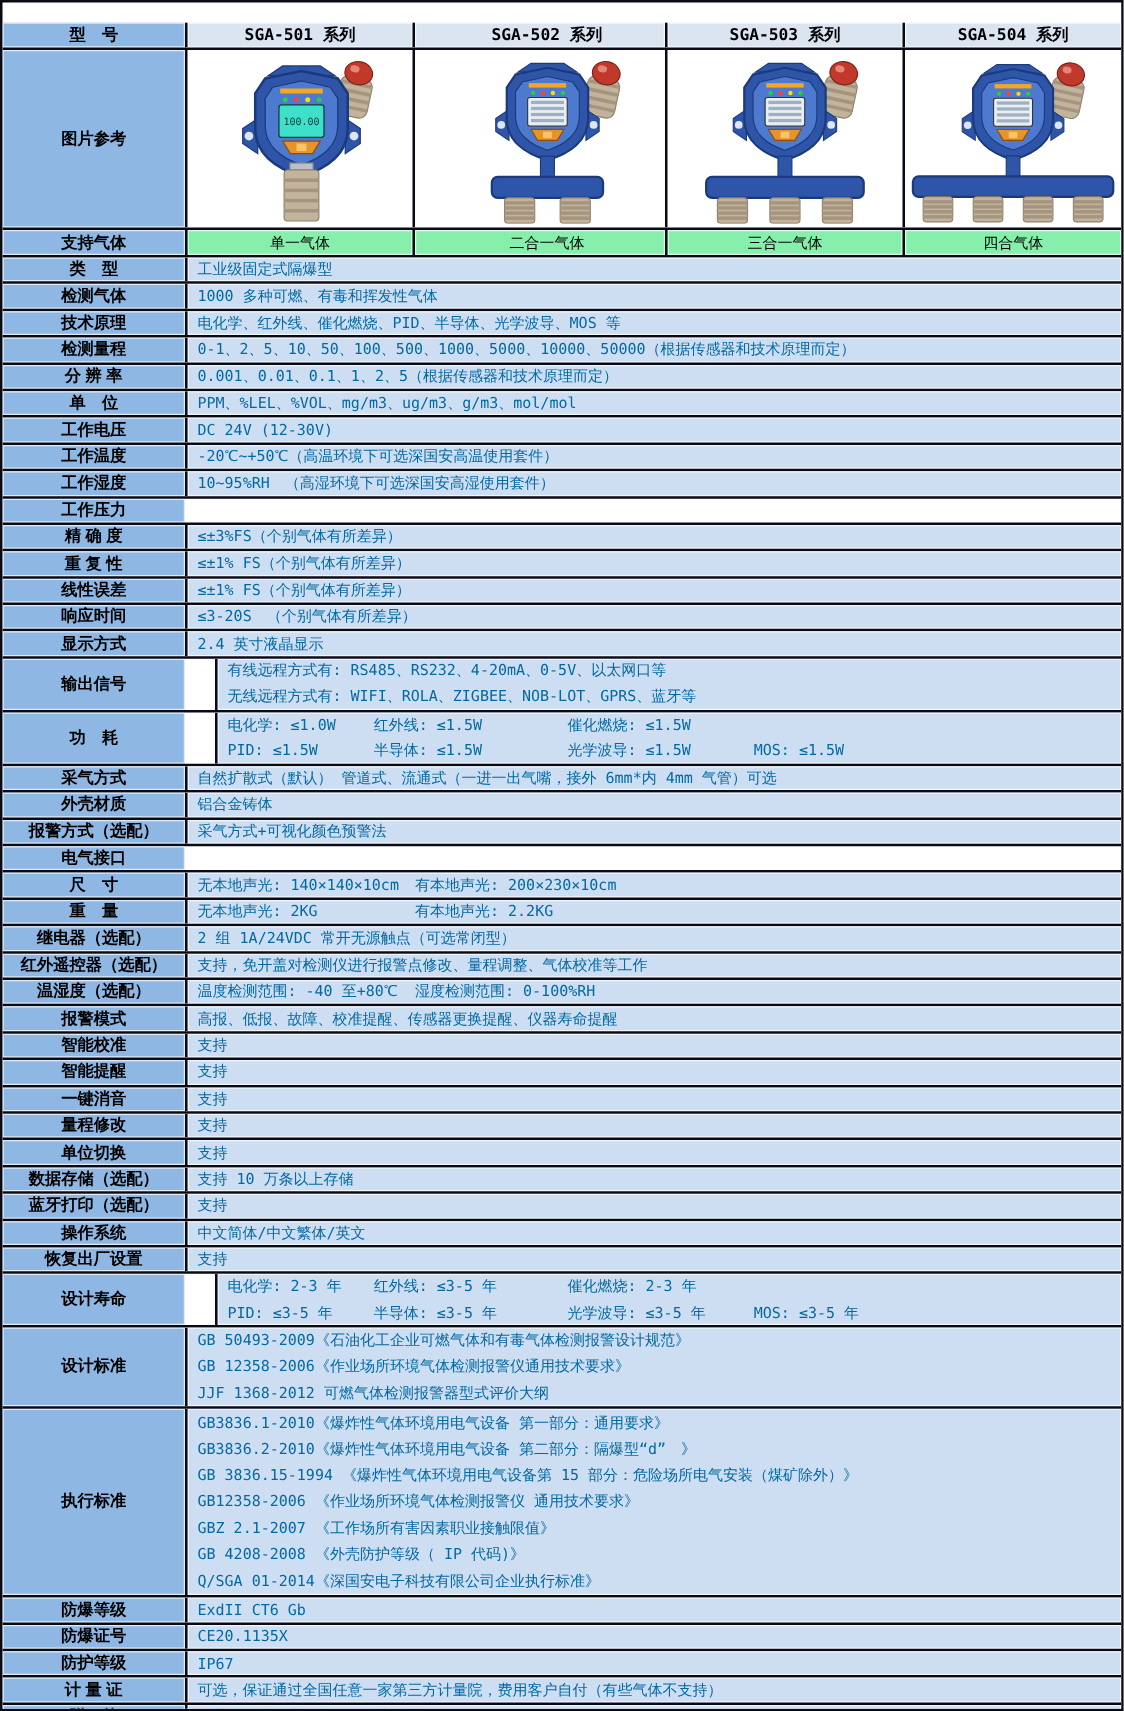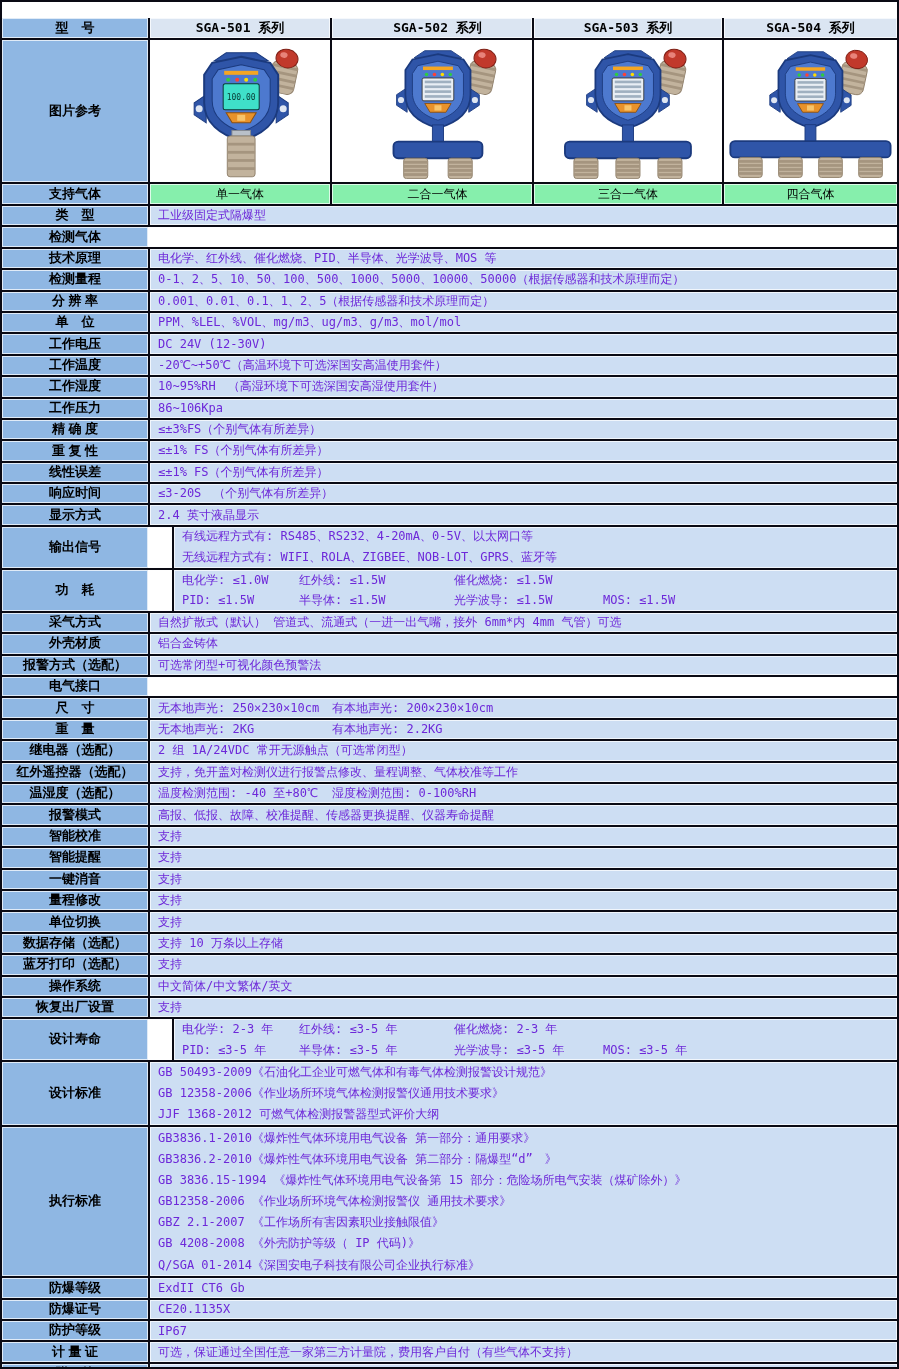--- a/index.html
+++ b/index.html
@@ -12,21 +12,21 @@
   .row{display:flex;border-top:2px solid var(--bd);flex:0 0 auto;overflow:hidden;}
   .row:first-child{border-top:none;margin-top:16px;}
   .lab{
     flex:0 0 146px;width:146px;background:#8fb7e3;color:#000;
     display:flex;align-items:center;justify-content:center;text-align:center;
     font-weight:bold;font-size:13px;line-height:1.15;
     box-shadow:inset 0 0 0 1px rgba(255,255,255,.72);
   }
   .val{
     flex:1;background:#cddef3;border-left:2px solid var(--bd);
-    font-family:"DejaVu Sans Mono","Liberation Mono",monospace;font-size:12px;color:#6d28d9;
+    font-family:"DejaVu Sans Mono","Liberation Mono",monospace;font-size:12px;color:#0369a1;
     display:flex;flex-direction:column;justify-content:center;padding-left:8px;
     box-shadow:inset 0 0 0 1px rgba(255,255,255,.72);overflow:hidden;
   }
   .cell{
     border-left:2px solid var(--bd);display:flex;align-items:center;justify-content:center;
     box-shadow:inset 0 0 0 1px rgba(255,255,255,.72);overflow:hidden;
   }
   .c0{flex:0 0 180px;} .c1{flex:0 0 189px;padding-left:11px;} .c2{flex:0 0 188px;} .c3{flex:1;}
   .hcell{background:#dbe5f2;font-weight:bold;font-size:13px;font-family:"DejaVu Sans Mono","Liberation Mono",monospace;}
   .icell{background:#ffffff;text-align:center;}
@@ -256,20 +256,23 @@
       <div class="cell gcell c3">四合气体</div>
     </div>
     <div class="row rs">
       <div class="lab">类　型</div>
       <div class="val">
         <div class="single">工业级固定式隔爆型</div>
       </div>
     </div>
     <div class="row rs">
       <div class="lab">检测气体</div>
+      <div class="val">
+        <div class="single">1000 多种可燃、有毒和挥发性气体</div>
+      </div>
     </div>
     <div class="row rs">
       <div class="lab">技术原理</div>
       <div class="val">
         <div class="single">电化学、红外线、催化燃烧、PID、半导体、光学波导、MOS 等</div>
       </div>
     </div>
     <div class="row rs">
       <div class="lab">检测量程</div>
       <div class="val">
@@ -301,23 +304,20 @@
       </div>
     </div>
     <div class="row rs">
       <div class="lab">工作湿度</div>
       <div class="val">
         <div class="single">10~95%RH　（高湿环境下可选深国安高湿使用套件）</div>
       </div>
     </div>
     <div class="row rs">
       <div class="lab">工作压力</div>
-      <div class="val">
-        <div class="single">86~106Kpa</div>
-      </div>
     </div>
     <div class="row rs">
       <div class="lab">精 确 度</div>
       <div class="val">
         <div class="single">≤±3%FS（个别气体有所差异）</div>
       </div>
     </div>
     <div class="row rs">
       <div class="lab">重 复 性</div>
       <div class="val">
@@ -374,31 +374,31 @@
     </div>
     <div class="row rs">
       <div class="lab">外壳材质</div>
       <div class="val">
         <div class="single">铝合金铸体</div>
       </div>
     </div>
     <div class="row rs">
       <div class="lab">报警方式（选配）</div>
       <div class="val">
-        <div class="single">可选常闭型+可视化颜色预警法</div>
+        <div class="single">采气方式+可视化颜色预警法</div>
       </div>
     </div>
     <div class="row rs">
       <div class="lab">电气接口</div>
     </div>
     <div class="row rs">
       <div class="lab">尺　寸</div>
       <div class="val">
         <div class="pline">
-          <span>无本地声光: 250×230×10cm</span>
+          <span>无本地声光: 140×140×10cm</span>
           <span>有本地声光: 200×230×10cm</span>
         </div>
       </div>
     </div>
     <div class="row rs">
       <div class="lab">重　量</div>
       <div class="val">
         <div class="pline">
           <span>无本地声光: 2KG</span>
           <span>有本地声光: 2.2KG</span>

